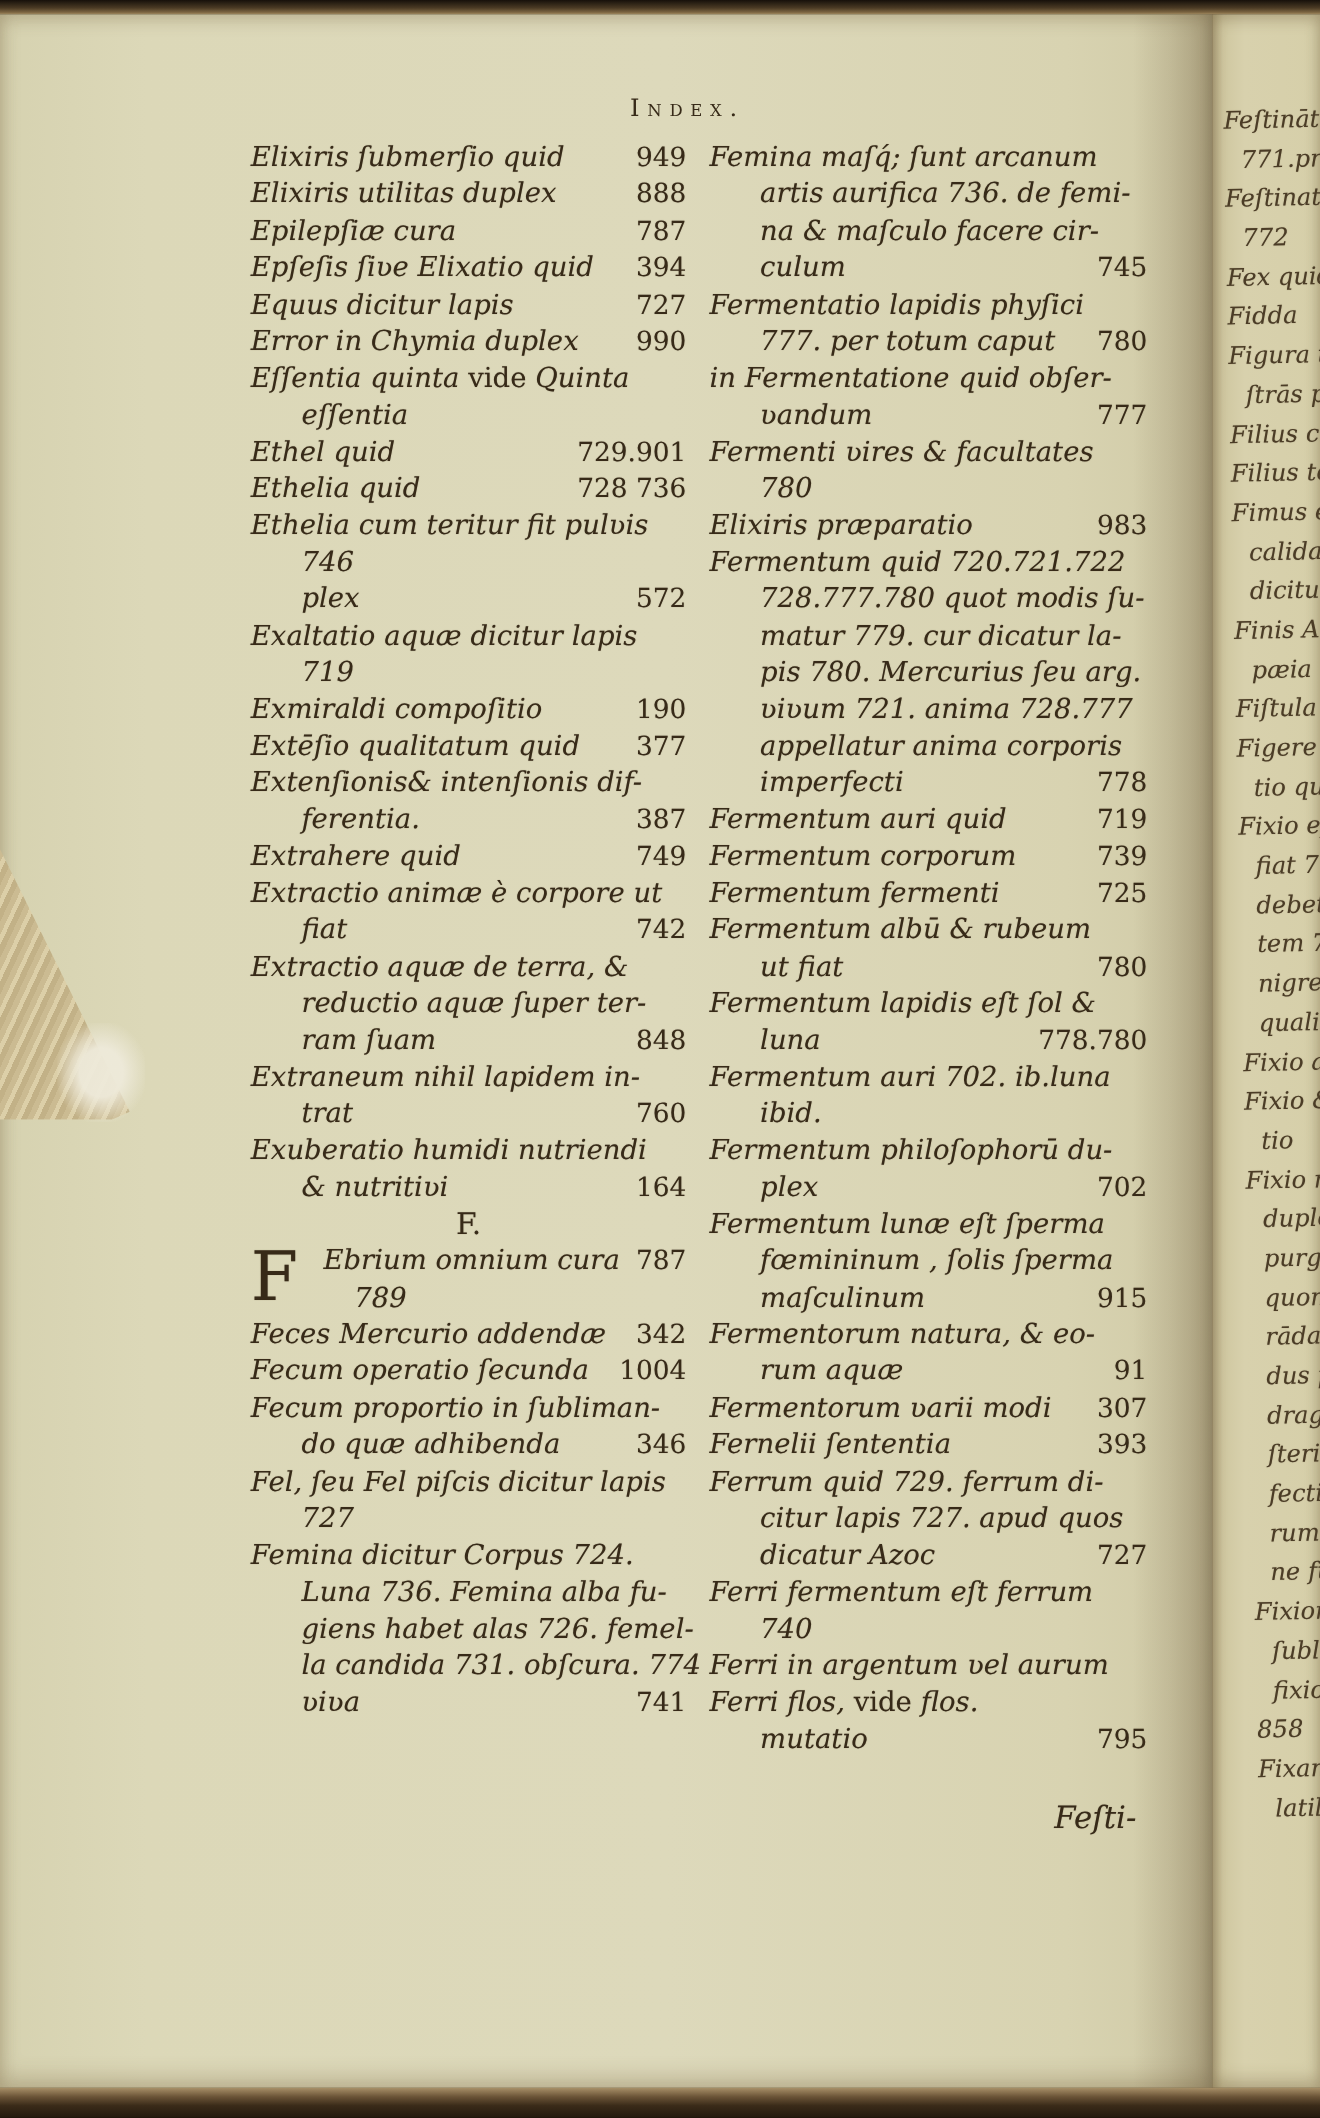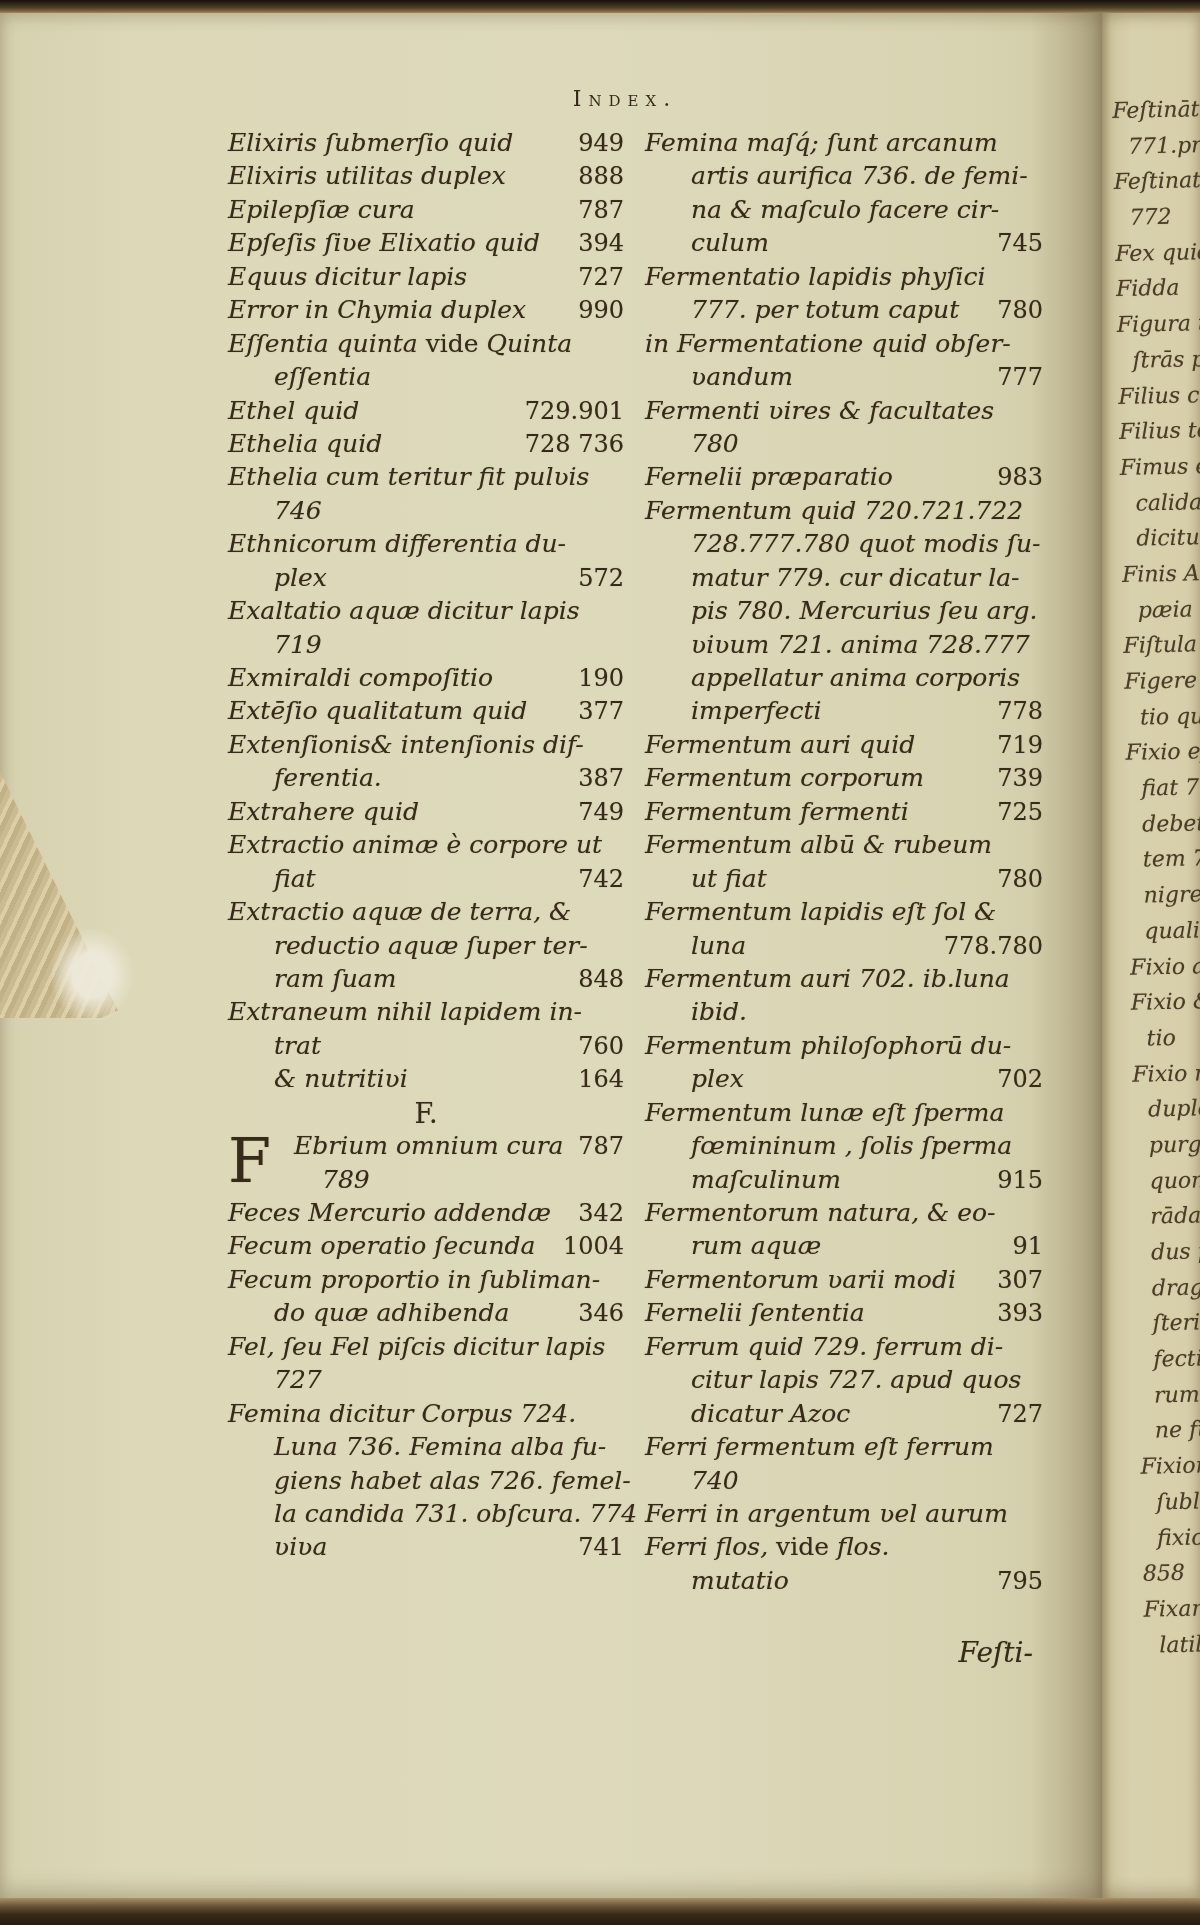--- a/index.html
+++ b/index.html
@@ -93,23 +93,20 @@
         <div class="line">
           <span class="t">Ethelia quid</span>
           <span class="n">728 736</span>
         </div>
         <div class="line">
           <span class="t">Ethelia cum teritur fit pulʋis</span>
         </div>
         <div class="line ind">
           <span class="t">746</span>
         </div>
-        <div class="line">
-          <span class="t">Ethnicorum differentia du-</span>
-        </div>
         <div class="line ind">
           <span class="t">plex</span>
           <span class="n">572</span>
         </div>
         <div class="line">
           <span class="t">Exaltatio aquæ dicitur lapis</span>
         </div>
         <div class="line ind">
           <span class="t">719</span>
         </div>
@@ -148,20 +145,23 @@
         <div class="line ind">
           <span class="t">ram ſuam</span>
           <span class="n">848</span>
         </div>
         <div class="line">
           <span class="t">Extraneum nihil lapidem in-</span>
         </div>
         <div class="line ind">
           <span class="t">trat</span>
           <span class="n">760</span>
+        </div>
+        <div class="line">
+          <span class="t">Exuberatio humidi nutriendi</span>
         </div>
         <div class="line ind">
           <span class="t">&amp; nutritiʋi</span>
           <span class="n">164</span>
         </div>
         <div class="line sec">
           <span class="t">F.</span>
         </div>
         <div class="line dc">
           <span class="cap">F</span>
@@ -237,21 +237,21 @@
           <span class="t">ʋandum</span>
           <span class="n">777</span>
         </div>
         <div class="line">
           <span class="t">Fermenti ʋires &amp; facultates</span>
         </div>
         <div class="line ind">
           <span class="t">780</span>
         </div>
         <div class="line">
-          <span class="t">Fernelii præparatio</span>
+          <span class="t">Elixiris præparatio</span>
           <span class="n">983</span>
         </div>
         <div class="line">
           <span class="t">Fermentum quid 720.721.722</span>
         </div>
         <div class="line ind">
           <span class="t">728.777.780 quot modis ſu-</span>
         </div>
         <div class="line ind">
           <span class="t">matur 779. cur dicatur la-</span>

